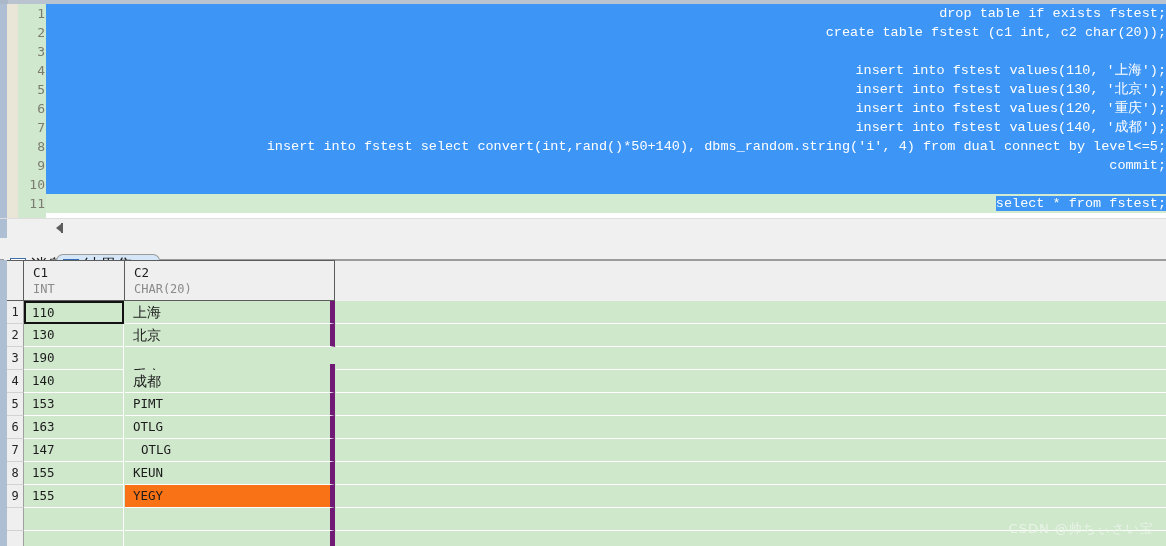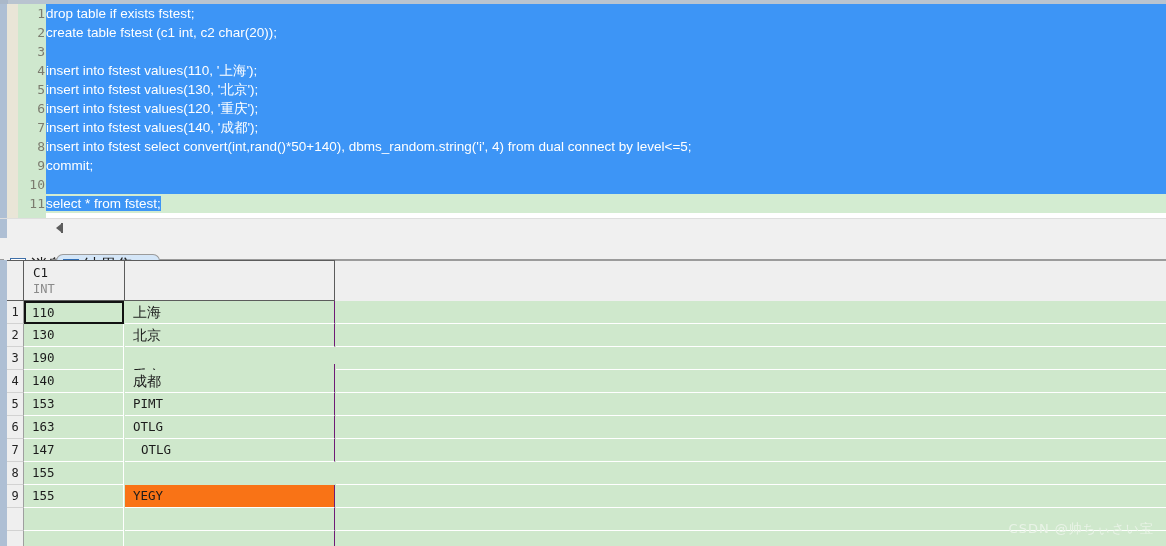--- a/index.html
+++ b/index.html
@@ -23,22 +23,23 @@
   .ed-gutter{position:absolute;left:18px;top:0;width:28px;height:214px;background:#cfe8ce;}
   .ed-code{position:absolute;left:46px;top:0;right:0;height:214px;background:#ffffff;}
 
   .ln{
     position:absolute;left:0;width:28px;height:19px;line-height:19px;
     text-align:right;padding-right:1px;box-sizing:border-box;
     color:#7b7b6e;font-family:"DejaVu Sans Mono","Liberation Mono",monospace;font-size:13px;
   }
   .cl{
     position:absolute;left:0;height:19px;line-height:19px;white-space:pre;
-    font-family:Liberation Sans, sans-serif;font-size:13.5px;
+    font-family:Liberation Mono, monospace;font-size:13.5px;
     letter-spacing:0px;
+    text-align:right;
   }
   .cl.sel{background:#3d95f6;color:#ffffff;}
   .cl.full{width:1120px;}
   .cl.selline{background:#d3ecd1;}
   .cl .hl{background:#3d95f6;color:#ffffff;}
 
   
   .hscroll{position:absolute;left:0;top:218px;width:1166px;height:20px;background:#f0f0f0;border-top:1px solid #dedede;box-sizing:border-box;}
   .hscroll .leftcap{position:absolute;left:0;top:0;width:7px;height:20px;background:#aebfd4;}
   .hscroll .thumbnail{position:absolute;left:55px;top:4px;width:10px;height:11px;}
@@ -101,21 +102,21 @@
     position:absolute;left:0;top:0;width:17px;height:23px;background:#efefef;
     border-right:1px solid #9f9f9f;border-bottom:1px solid #d2d2d2;box-sizing:border-box;
     font-family:"DejaVu Sans Mono","Liberation Mono",monospace;font-size:12px;color:#232323;
     text-align:center;line-height:22px;
   }
   .grow .c1{position:absolute;left:17px;top:0;width:100px;height:23px;box-sizing:border-box;
     border-bottom:1px solid #ffffff;border-right:1px solid #ffffff;
     font-family:"DejaVu Sans Mono","Liberation Mono",monospace;font-size:12.5px;color:#1b1b1b;
     padding-left:8px;line-height:22px;}
   .grow .c2{position:absolute;left:118px;top:0;width:210px;height:23px;box-sizing:border-box;
-    border-bottom:1px solid #ffffff;border-right:1px solid #701a75;
+    border-bottom:1px solid #ffffff;border-right:5px solid #701a75;
     font-family:"DejaVu Sans Mono","Liberation Mono",monospace;font-size:12.5px;color:#1b1b1b;
     padding-left:8px;line-height:22px;}
   .grow .crest{position:absolute;left:329px;top:0;right:0;height:23px;border-bottom:1px solid #ffffff;box-sizing:border-box;}
   .grow .c2.cjk{font-family:"DejaVu Sans","Liberation Sans",sans-serif;font-size:14px;}
   .grow.cursel .c1{border:2px solid #121212;line-height:19px;padding-left:6px;}
 
   .watermark{
     position:absolute;right:12px;bottom:8px;
     font-family:"DejaVu Sans","Liberation Sans",sans-serif;font-size:13px;
     color:#e9f3e7;letter-spacing:1px;white-space:nowrap;
@@ -207,20 +208,24 @@
 
       <div class="ghead">
         <div class="hcorner"></div>
         <div class="hsep"></div>
 
         <div class="hcell" style="left:17px;width:100px;">
           <div class="hname">C1</div>
           <div class="htype">INT</div>
         </div>
 
+        <div class="hcell" style="left:118px;width:210px;">
+          <div class="hname">C2</div>
+          <div class="htype">CHAR(20)</div>
+        </div>
       </div>
 
       <div id="grid-rows">
           <div class="grow cursel" style="top: 41px;">
             <div class="rnum">1</div>
             <div class="c1" style="background: rgb(207, 232, 204);">110</div>
             <div class="c2 cjk" style="background: rgb(207, 232, 204);">上海</div>
             <div class="crest" style="background: rgb(207, 232, 204);"></div>
           </div>
           <div class="grow" style="top: 64px;">
@@ -255,20 +260,21 @@
           </div>
           <div class="grow" style="top: 179px;">
             <div class="rnum">7</div>
             <div class="c1" style="background: rgb(207, 232, 204);">147</div>
             <div class="c2" style="background: rgb(207, 232, 204); padding-left: 16px;">OTLG</div>
             <div class="crest" style="background: rgb(207, 232, 204);"></div>
           </div>
           <div class="grow" style="top: 202px;">
             <div class="rnum">8</div>
             <div class="c1" style="background: rgb(207, 232, 204);">155</div>
+            <div class="c2" style="background: rgb(207, 232, 204);">KEUN</div>
             <div class="crest" style="background: rgb(207, 232, 204);"></div>
           </div>
           <div class="grow" style="top: 225px;">
             <div class="rnum">9</div>
             <div class="c1" style="background: rgb(207, 232, 204);">155</div>
             <div class="c2" style="background: #f97316;">YEGY</div>
             <div class="crest" style="background: rgb(207, 232, 204);"></div>
           </div>
           <div class="grow" style="top: 248px;">
             <div class="rnum"></div>

